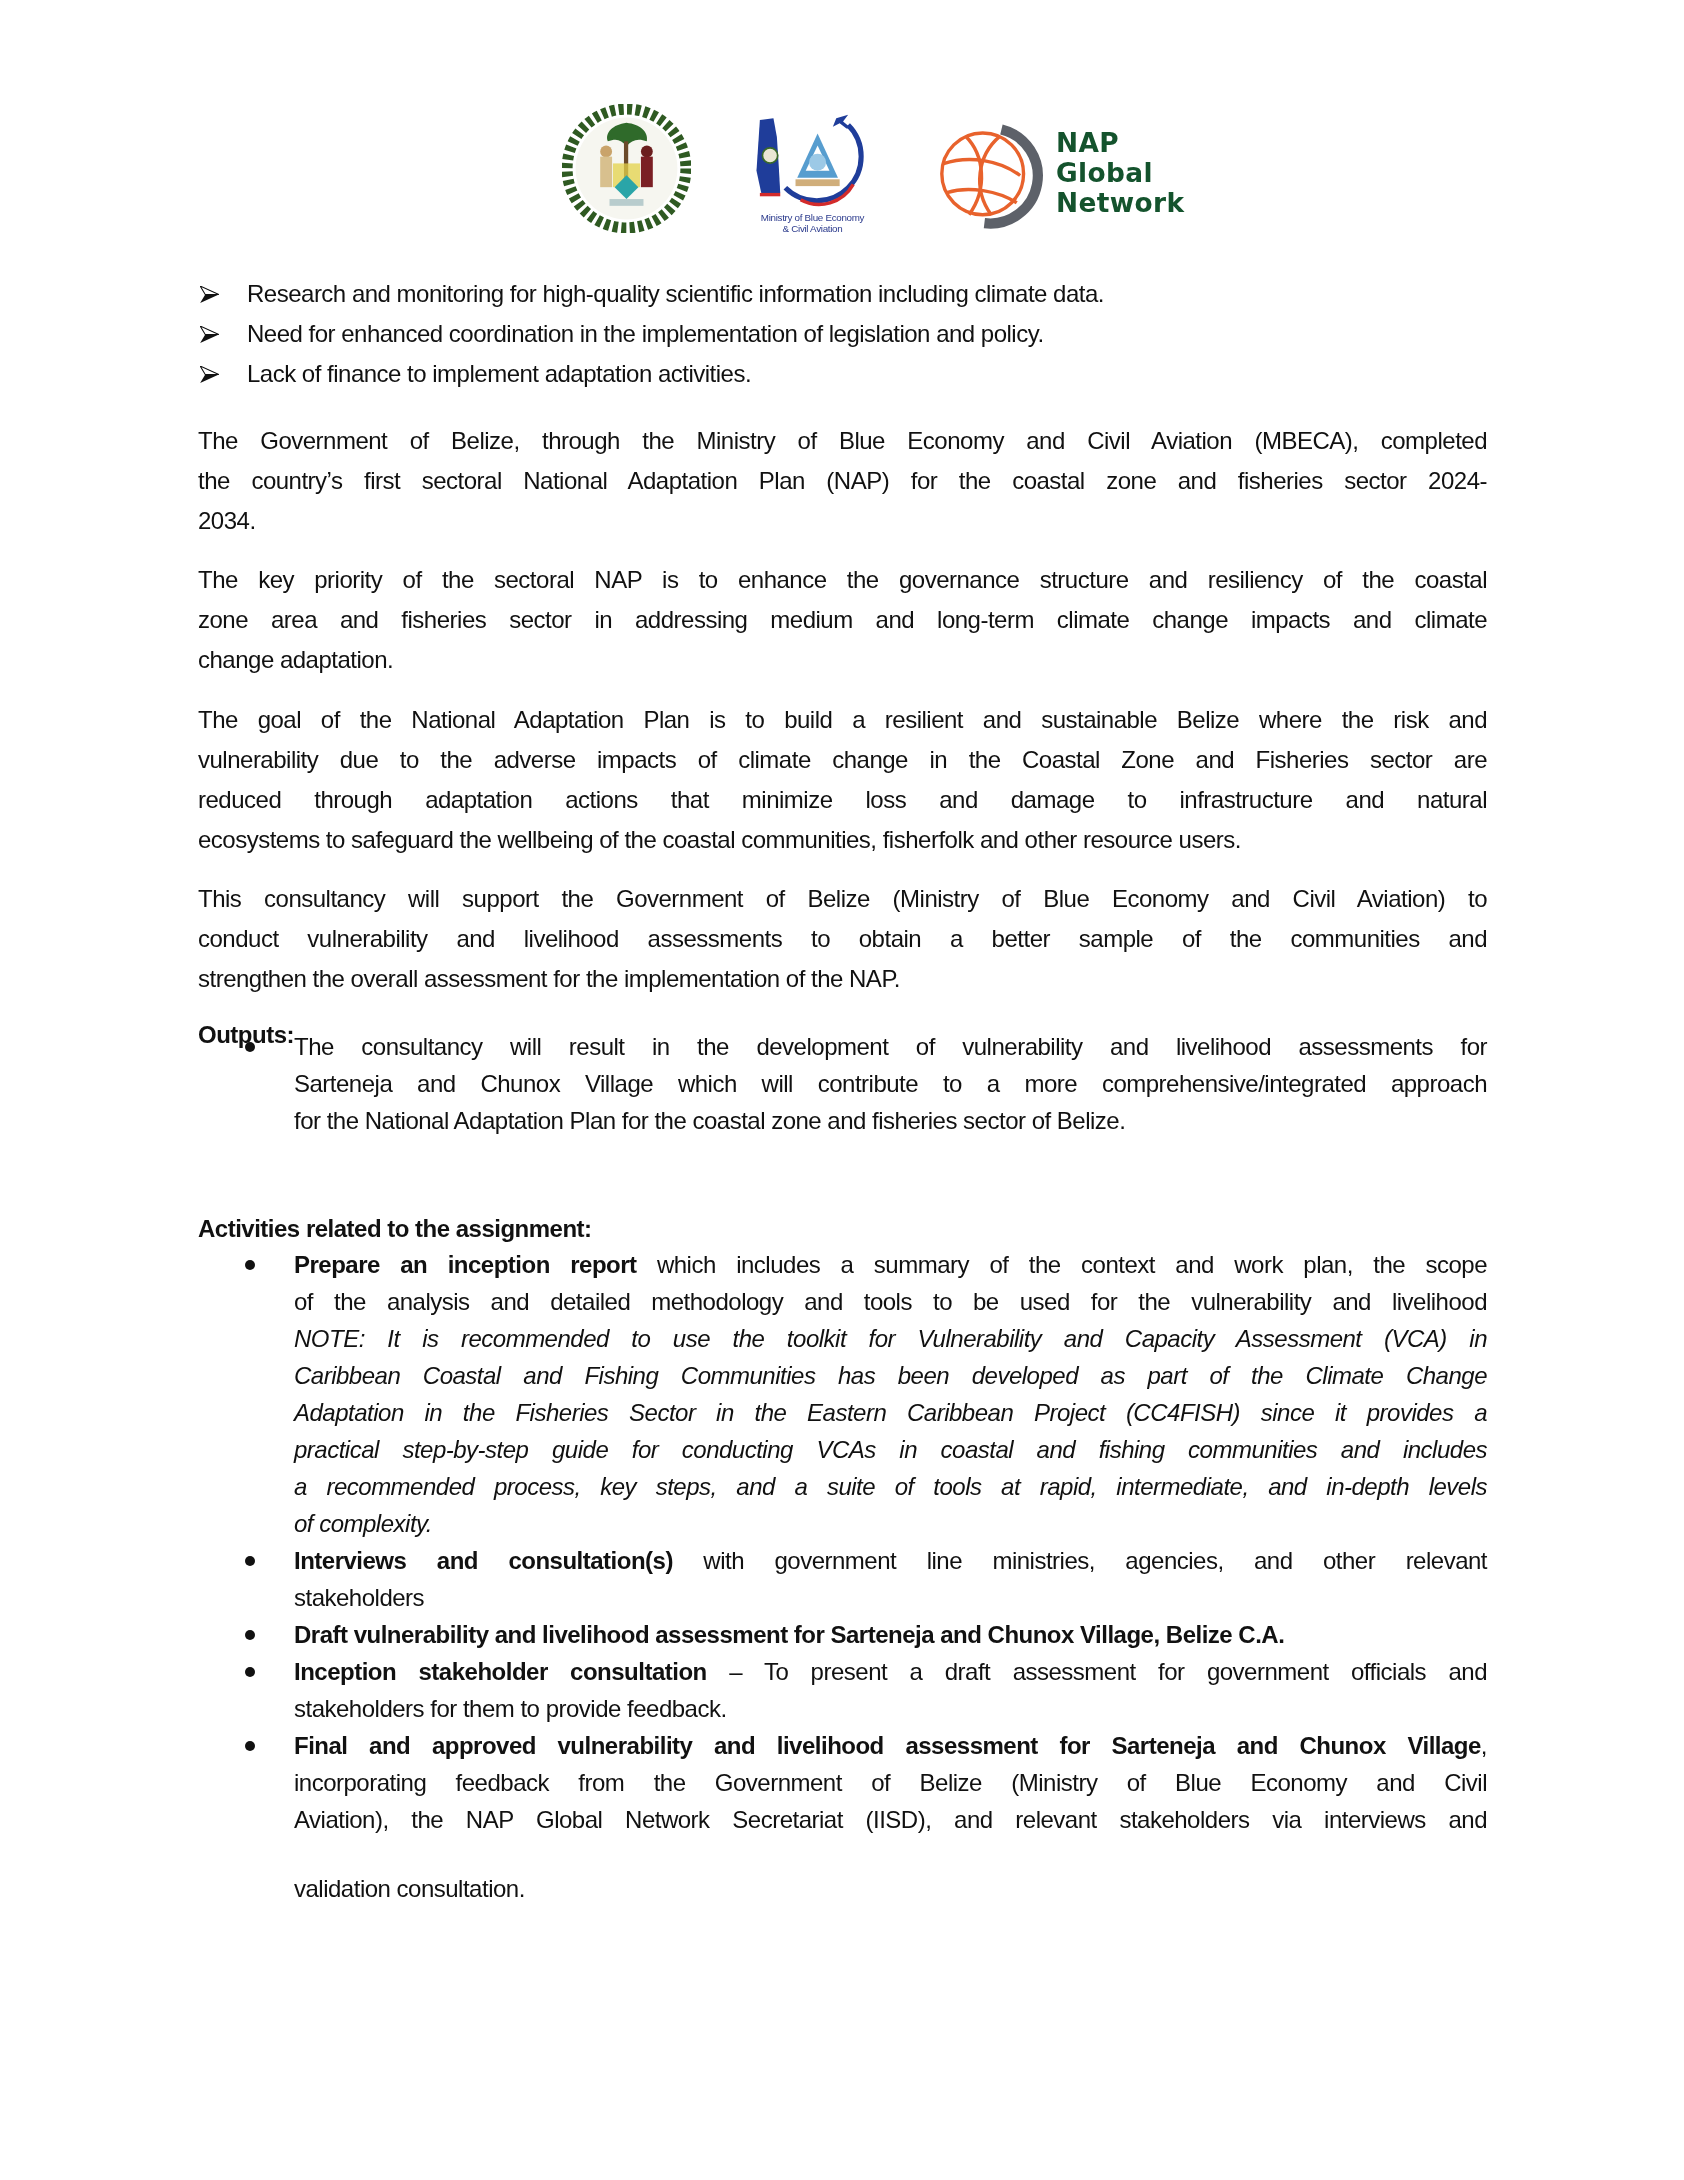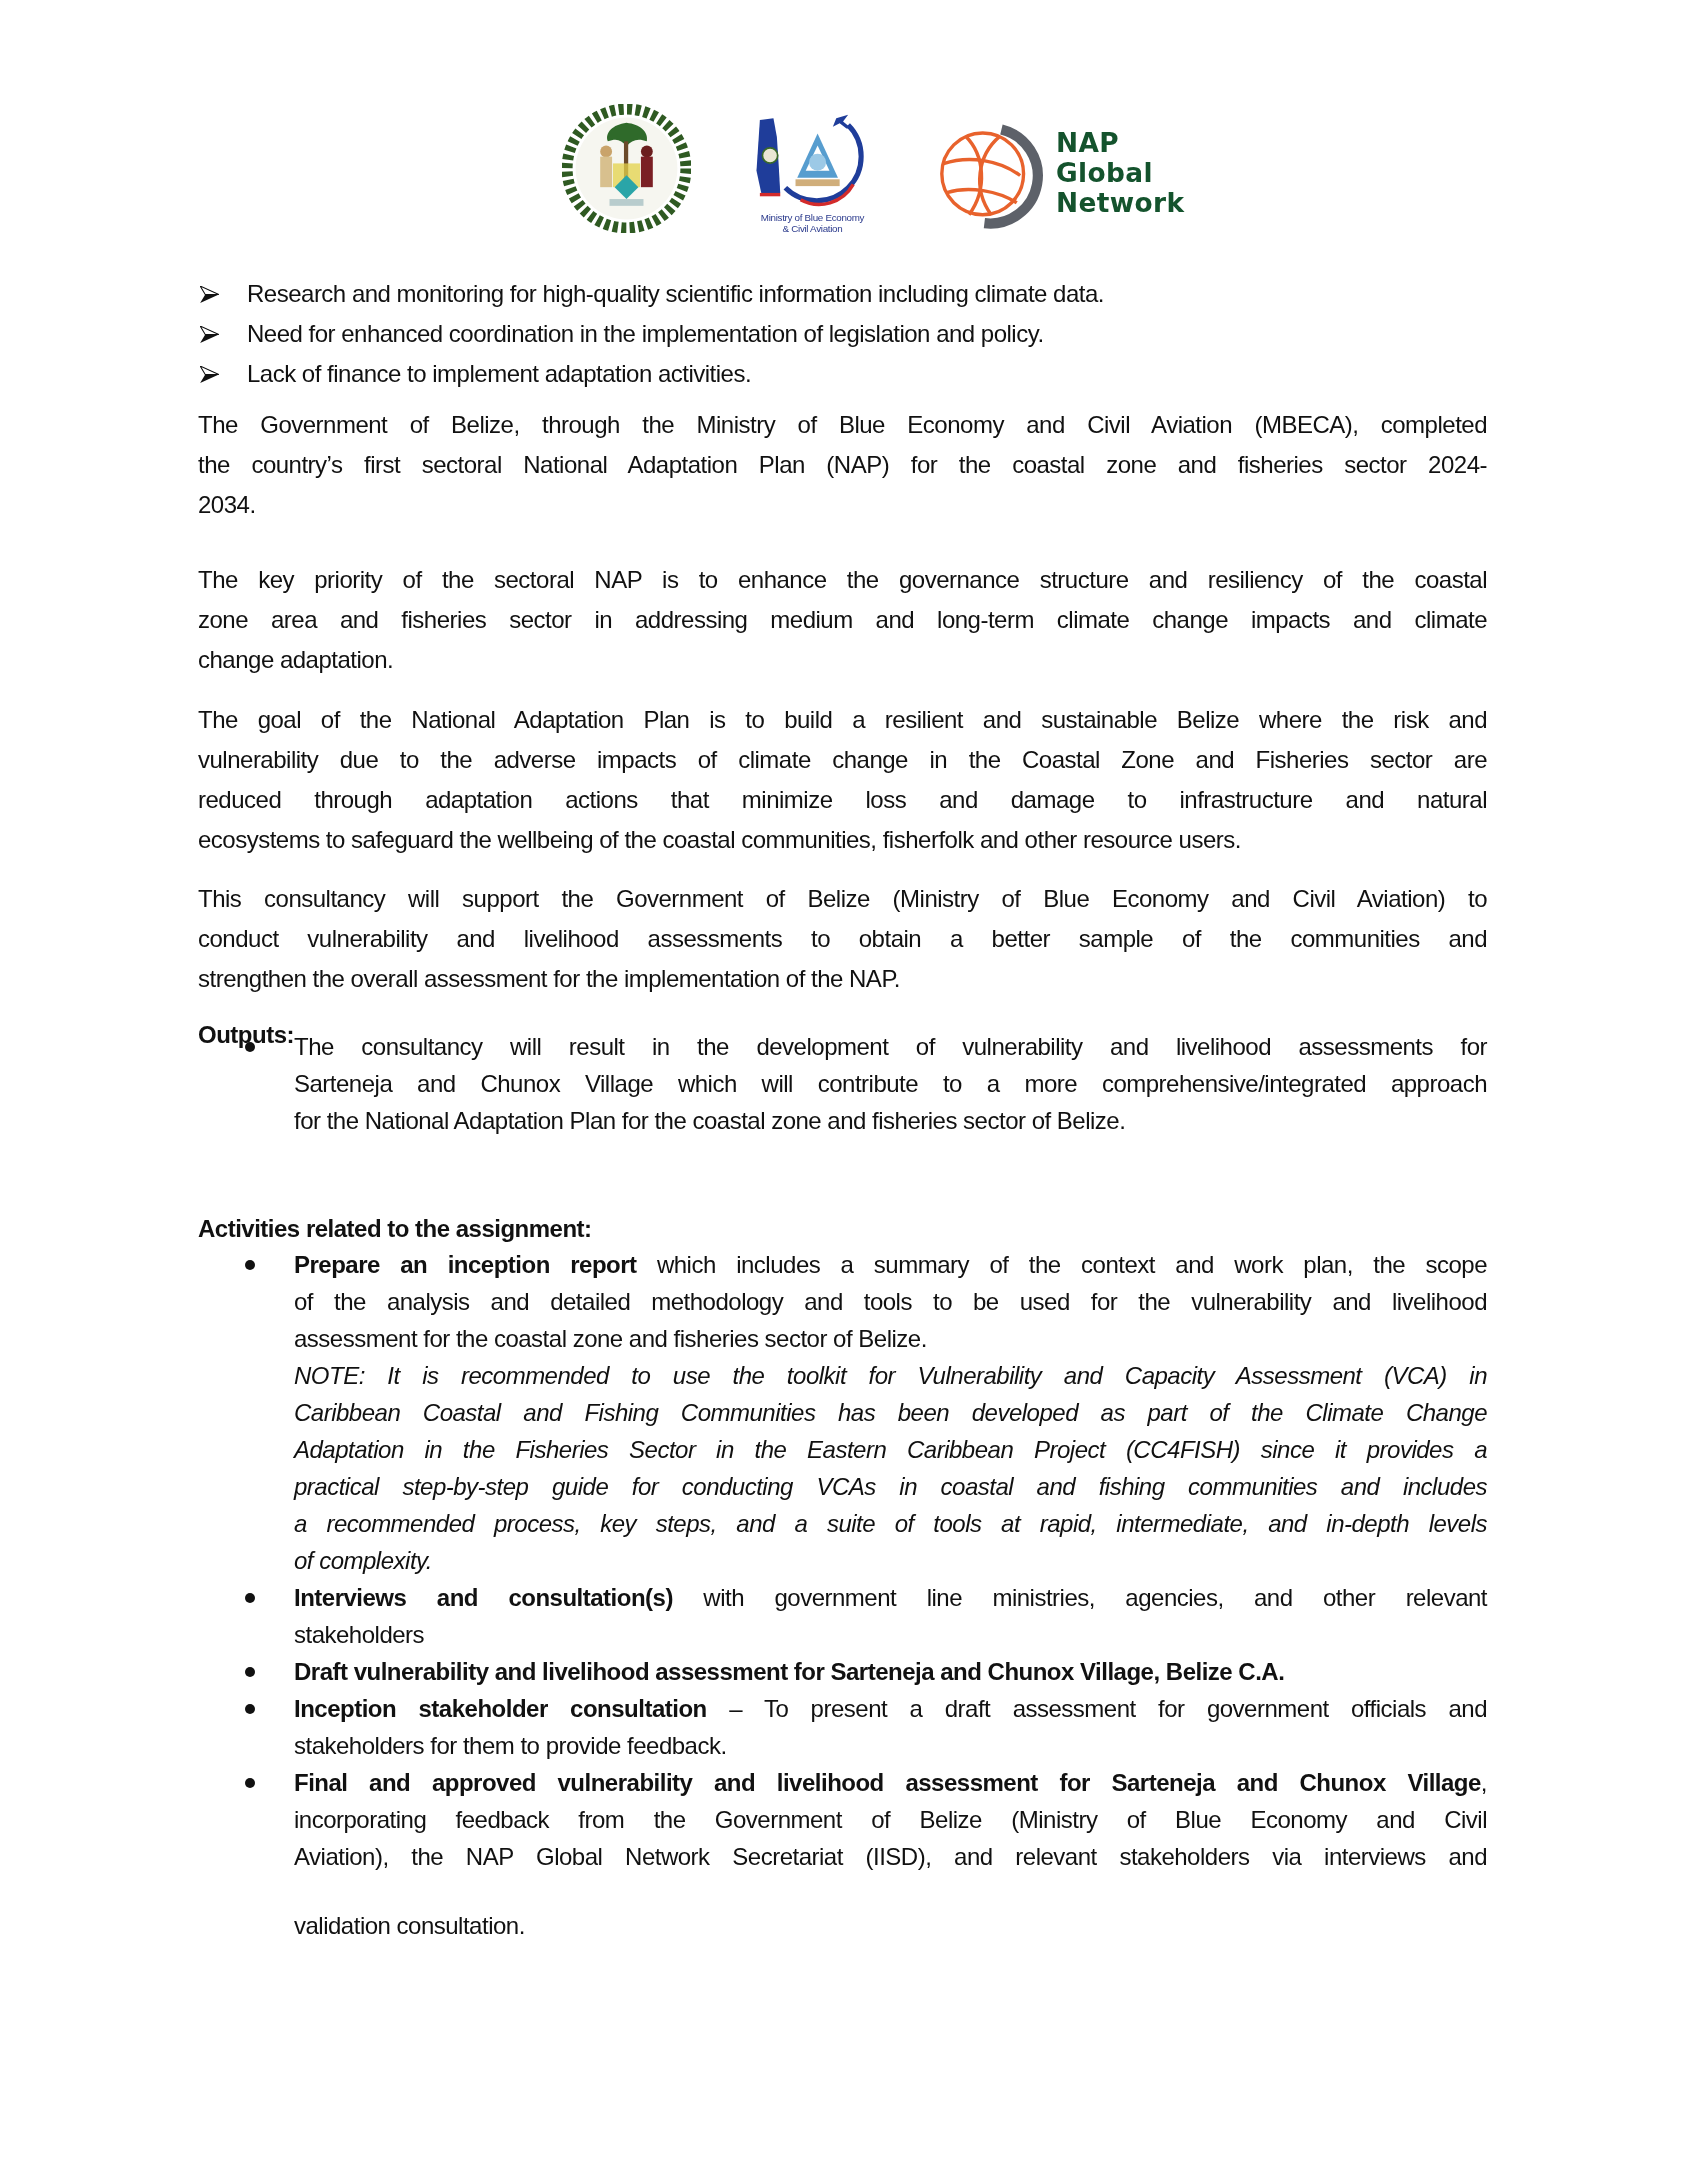--- a/index.html
+++ b/index.html
@@ -118,21 +118,21 @@
       <span class="arrow-glyph">
         <svg width="19" height="17" viewBox="0 0 22 20">
             <path d="M0 0 L22 10 L0 20 L6 10 Z" fill="#111"></path>
             <path d="M0 0 L22 10 L6 10 Z" fill="#fff" stroke="#111" stroke-width="1.2"></path>
           </svg>
       </span>
       <span class="arrow-text">Lack of finance to implement adaptation activities.</span>
     </div>
   </div>
 
-  <div class="block para" style="top:405px;">
+  <div class="block para" style="top:421px;">
     <span class="line" style="white-space: normal;">The Government of Belize, through the Ministry of Blue Economy and Civil Aviation (MBECA), completed</span>
     <span class="line" style="white-space: normal;">the country’s first sectoral National Adaptation Plan (NAP) for the coastal zone and fisheries sector 2024-</span>
     <span class="line last" style="white-space: nowrap;">2034.</span>
   </div>
 
   <div class="block para" style="top:560px;">
     <span class="line" style="white-space: normal;">The key priority of the sectoral NAP is to enhance the governance structure and resiliency of the coastal</span>
     <span class="line" style="white-space: normal;">zone area and fisheries sector in addressing medium and long-term climate change impacts and climate</span>
     <span class="line last" style="white-space: nowrap;">change adaptation.</span>
   </div>
@@ -160,21 +160,20 @@
     </div>
   </div>
 
   <div class="section-head" style="top:1210px;">Activities related to the assignment:</div>
   <div class="blist list" style="top:1246px;">
 
     <div class="bitem">
       <span class="bdot" style="top:13.6px;"></span>
       <span class="line" style="white-space: normal;"><b>Prepare an inception report</b><span> which includes a summary of the context and work plan, the scope</span></span>
       <span class="line" style="white-space: normal;">of the analysis and detailed methodology and tools to be used for the vulnerability and livelihood</span>
-      <span class="line last" style="white-space: nowrap;">assessment for the coastal zone and fisheries sector of Belize.</span>
       <span class="line ital" style="white-space: normal;">NOTE: It is recommended to use the toolkit for Vulnerability and Capacity Assessment (VCA) in</span>
       <span class="line ital" style="white-space: normal;">Caribbean Coastal and Fishing Communities has been developed as part of the Climate Change</span>
       <span class="line ital" style="white-space: normal;">Adaptation in the Fisheries Sector in the Eastern Caribbean Project (CC4FISH) since it provides a</span>
       <span class="line ital" style="white-space: normal;">practical step-by-step guide for conducting VCAs in coastal and fishing communities and includes</span>
       <span class="line ital" style="white-space: normal;">a recommended process, key steps, and a suite of tools at rapid, intermediate, and in-depth levels</span>
       <span class="line ital last" style="white-space: nowrap;">of complexity.</span>
     </div>
 
     <div class="bitem">
       <span class="bdot" style="top:13.6px;"></span>

